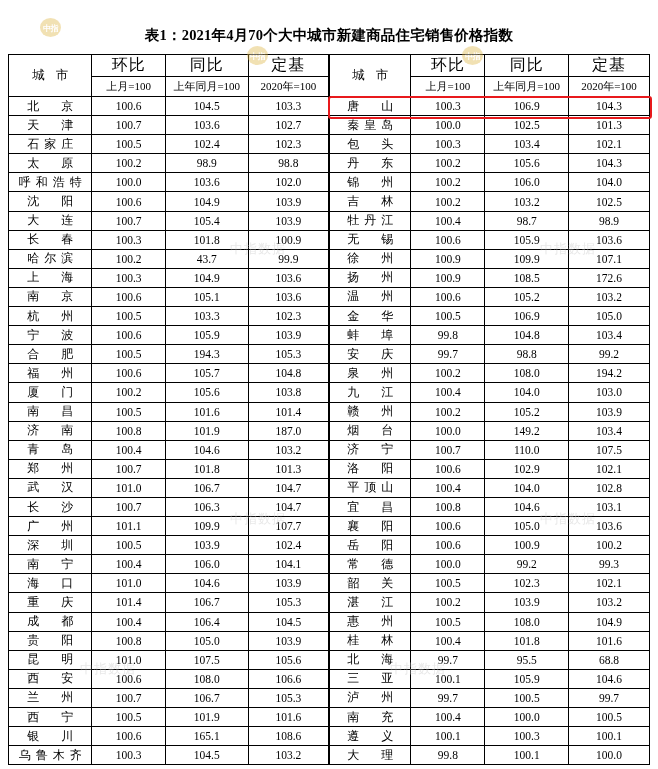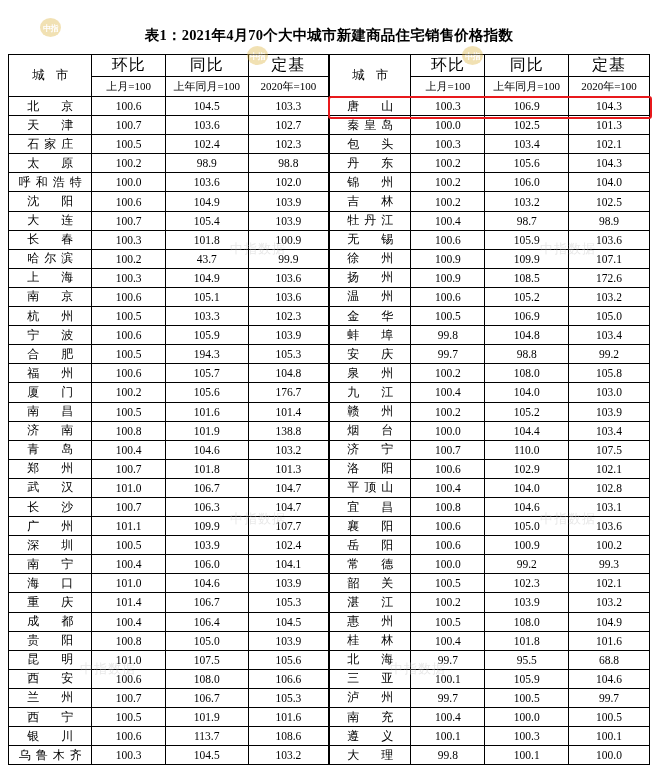--- a/index.html
+++ b/index.html
@@ -227,33 +227,33 @@
           <tr>
             <td class="city">福　州</td>
             <td class="val">100.6</td>
             <td class="val">105.7</td>
             <td class="val">104.8</td>
           </tr>
           <tr>
             <td class="city">厦　门</td>
             <td class="val">100.2</td>
             <td class="val">105.6</td>
-            <td class="val">176.7</td>
+            <td class="val">103.8</td>
           </tr>
           <tr>
             <td class="city">南　昌</td>
             <td class="val">100.5</td>
             <td class="val">101.6</td>
             <td class="val">101.4</td>
           </tr>
           <tr>
             <td class="city">济　南</td>
             <td class="val">100.8</td>
             <td class="val">101.9</td>
-            <td class="val">138.8</td>
+            <td class="val">187.0</td>
           </tr>
           <tr>
             <td class="city">青　岛</td>
             <td class="val">100.4</td>
             <td class="val">104.6</td>
             <td class="val">103.2</td>
           </tr>
           <tr>
             <td class="city">郑　州</td>
             <td class="val">100.7</td>
@@ -334,21 +334,21 @@
           </tr>
           <tr>
             <td class="city">西　宁</td>
             <td class="val">100.5</td>
             <td class="val">101.9</td>
             <td class="val">101.6</td>
           </tr>
           <tr>
             <td class="city">银　川</td>
             <td class="val">100.6</td>
-            <td class="val">113.7</td>
+            <td class="val">165.1</td>
             <td class="val">108.6</td>
           </tr>
           <tr>
             <td class="city">乌鲁木齐</td>
             <td class="val">100.3</td>
             <td class="val">104.5</td>
             <td class="val">103.2</td>
           </tr>
         </tbody>
     </table>
@@ -449,38 +449,38 @@
           <tr>
             <td class="city">安　庆</td>
             <td class="val">99.7</td>
             <td class="val">98.8</td>
             <td class="val">99.2</td>
           </tr>
           <tr>
             <td class="city">泉　州</td>
             <td class="val">100.2</td>
             <td class="val">108.0</td>
-            <td class="val">105.8</td>
+            <td class="val">194.2</td>
           </tr>
           <tr>
             <td class="city">九　江</td>
             <td class="val">100.4</td>
             <td class="val">104.0</td>
             <td class="val">103.0</td>
           </tr>
           <tr>
             <td class="city">赣　州</td>
             <td class="val">100.2</td>
             <td class="val">105.2</td>
             <td class="val">103.9</td>
           </tr>
           <tr>
             <td class="city">烟　台</td>
             <td class="val">100.0</td>
-            <td class="val">104.4</td>
+            <td class="val">149.2</td>
             <td class="val">103.4</td>
           </tr>
           <tr>
             <td class="city">济　宁</td>
             <td class="val">100.7</td>
             <td class="val">110.0</td>
             <td class="val">107.5</td>
           </tr>
           <tr>
             <td class="city">洛　阳</td>

